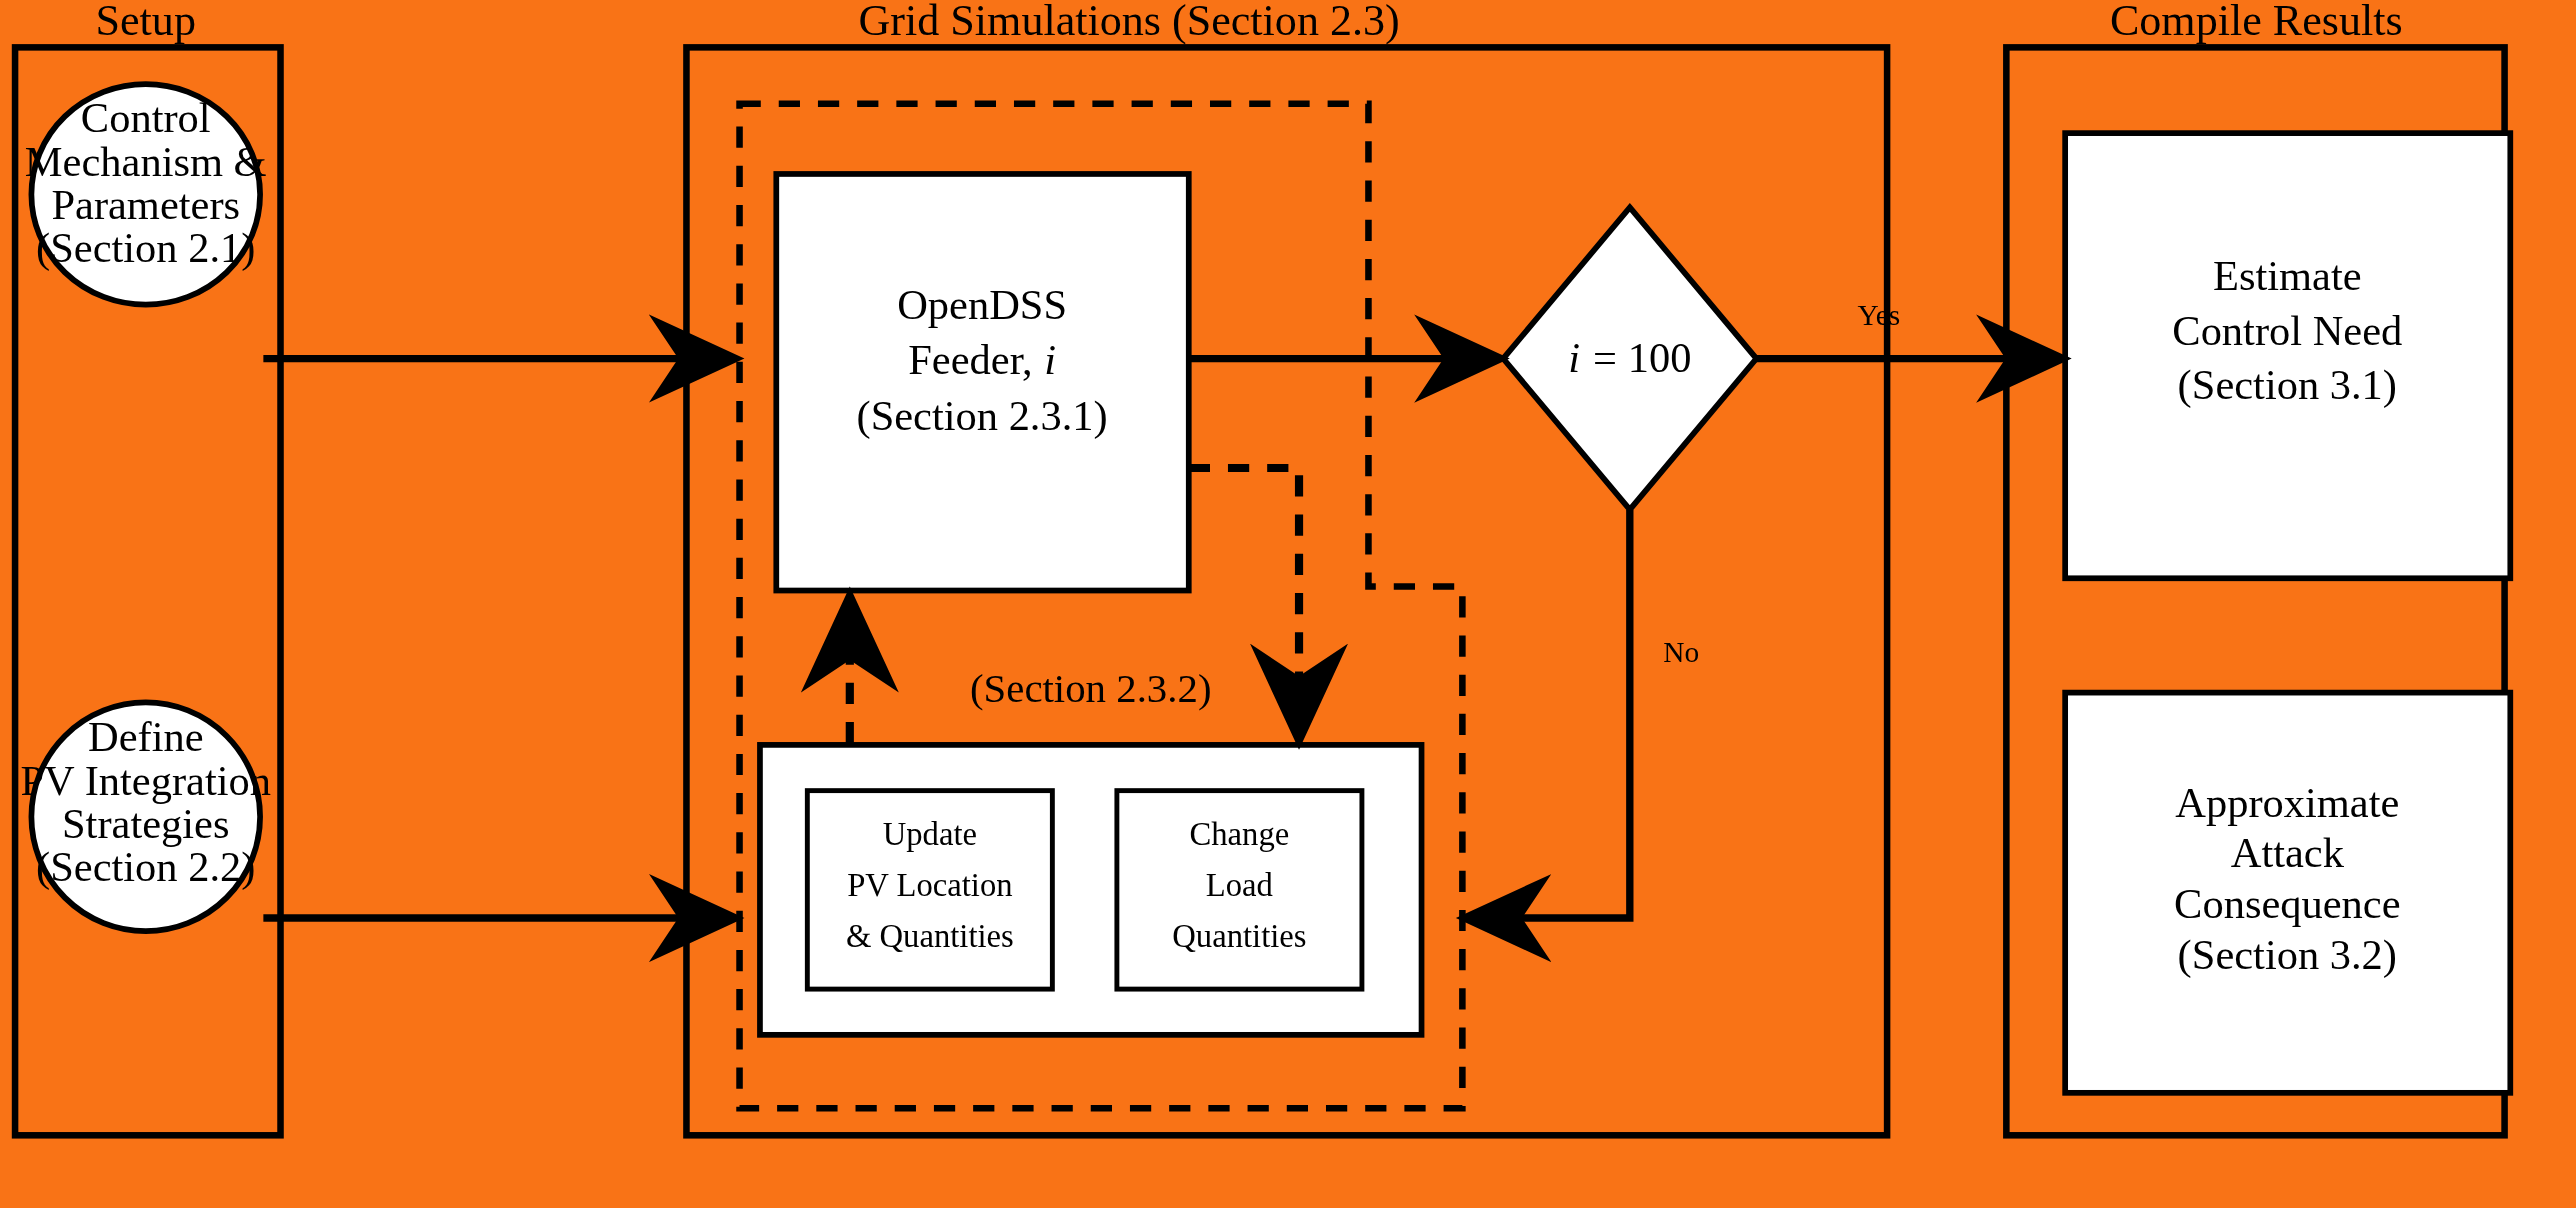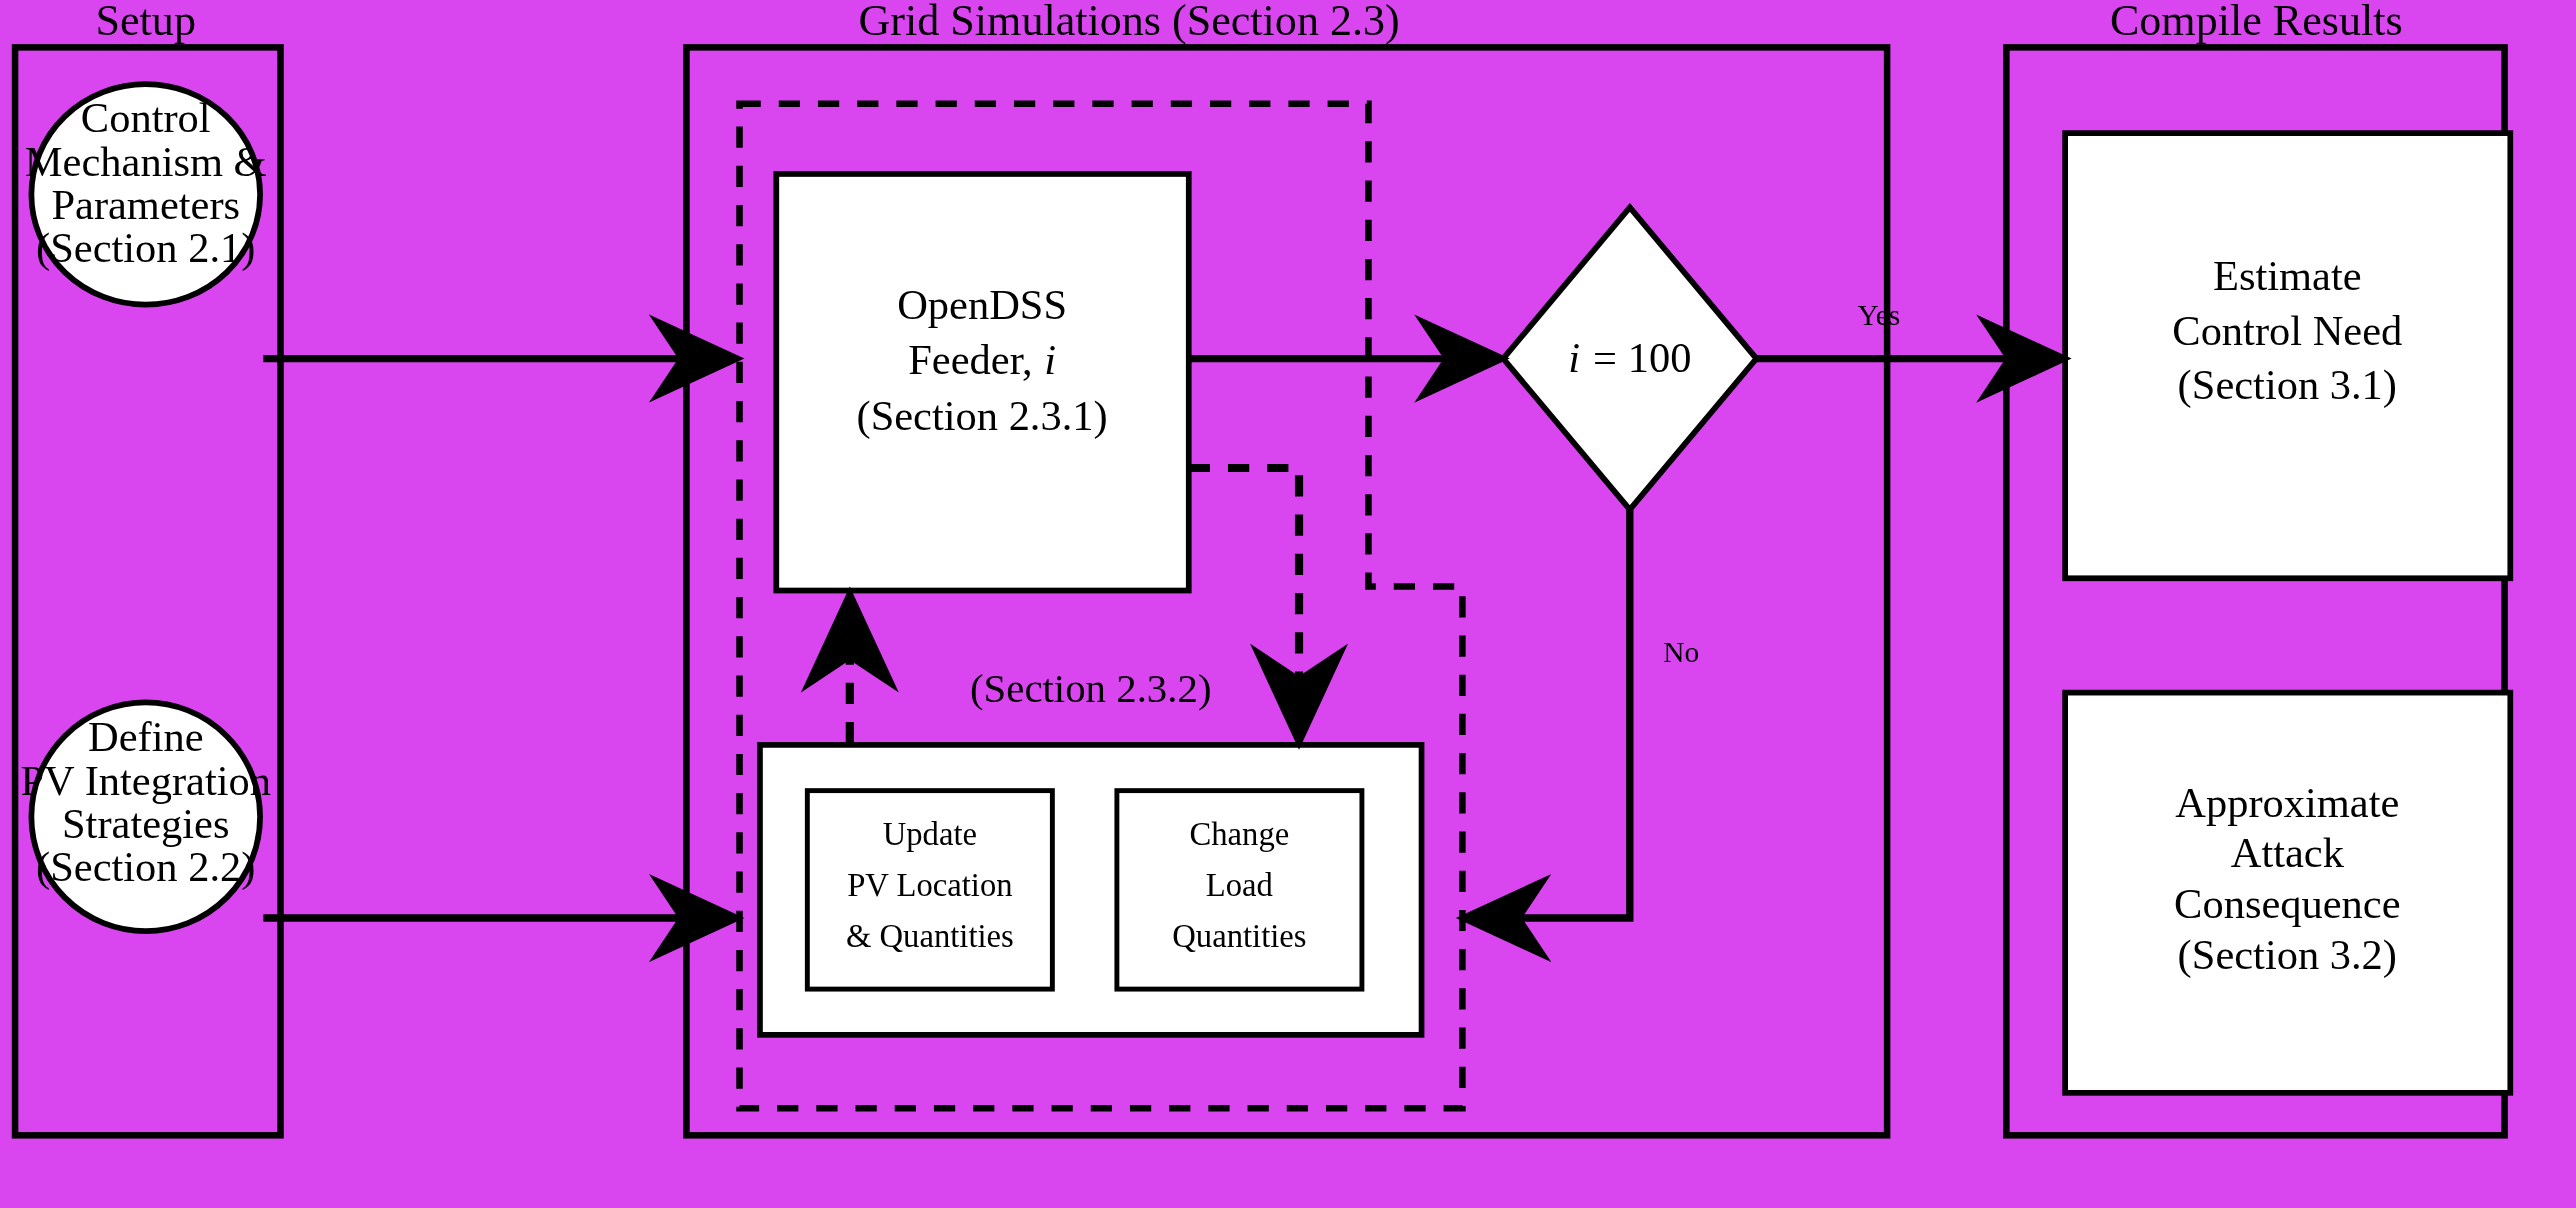--- a/index.html
+++ b/index.html
@@ -1,17 +1,17 @@
 <!DOCTYPE html>
 <html style="font-size:13px"><head>
 <meta charset="utf-8">
 <style>
   html,body{margin:0;padding:0;background:#ffffff;}
   body{width:2576px;height:1208px;overflow:hidden;font-family:"Liberation Serif",serif;}
-  #stage{position:relative;width:2576px;height:1208px;background:#d946ef;}
+  #stage{position:relative;width:2576px;height:1208px;background:#f97316;}
   svg#diagram{position:absolute;left:0;top:0;width:2576px;height:1208px;display:block;}
   .panel-title{font-family:"Liberation Serif",serif;font-size:54px;fill:#000;text-anchor:middle;dominant-baseline:middle;}
   .node-text{font-family:"Liberation Serif",serif;font-size:52px;fill:#000;text-anchor:middle;}
   .node-text-sm{font-family:"Liberation Serif",serif;font-size:40px;fill:#000;text-anchor:middle;}
   .edge-label{font-family:"Liberation Serif",serif;font-size:36px;fill:#000;text-anchor:middle;}
   .section-label{font-family:"Liberation Serif",serif;font-size:50px;fill:#000;text-anchor:middle;}
   .ital{font-style:italic;}
   .panelstroke{fill:none;stroke:#000;stroke-width:8;}
   .boxstroke{fill:#fff;stroke:#000;stroke-width:7;}
   .thinbox{fill:#fff;stroke:#000;stroke-width:6;}

